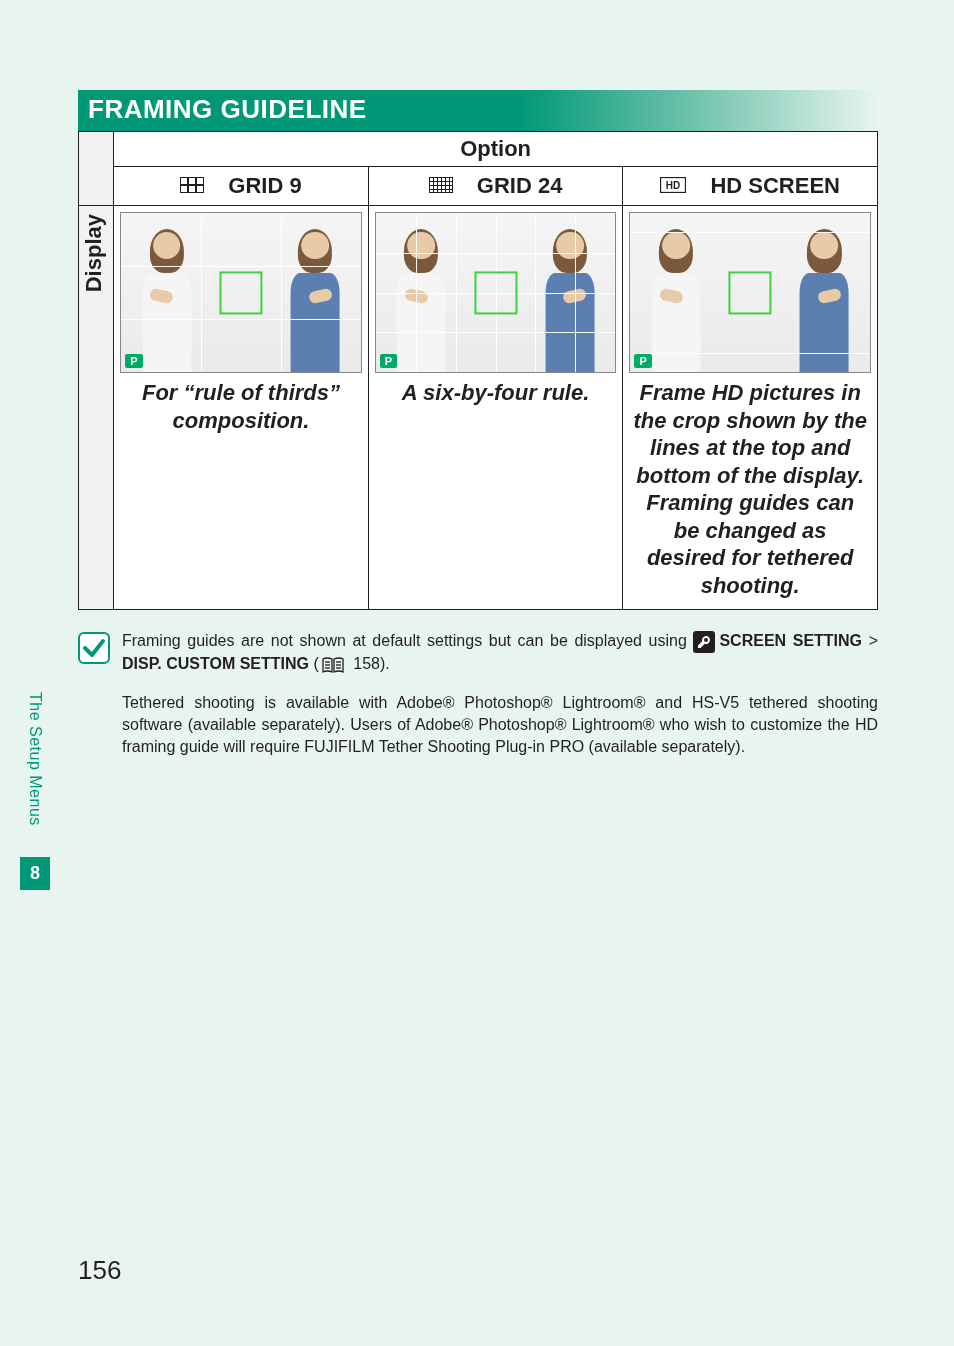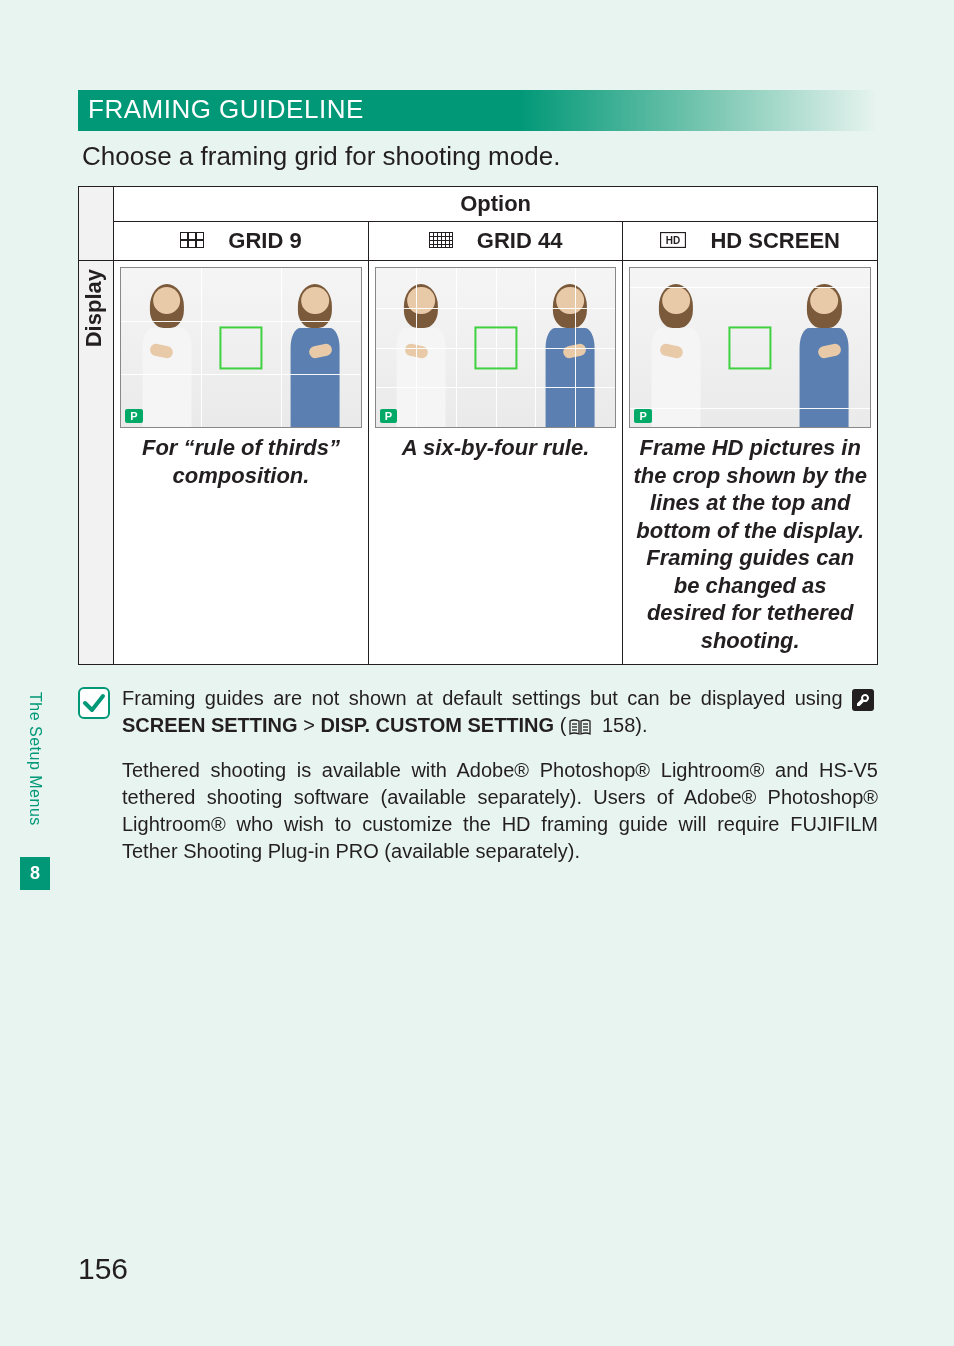--- a/index.html
+++ b/index.html
@@ -18,21 +18,21 @@
   }
   .content {
     position: absolute;
     left: 78px;
     top: 90px;
     width: 800px;
   }
   .section-header {
     background: linear-gradient(to right, #009877 0%, #009877 55%, #7fc9b4 80%, #e8f4f0 100%);
     color: #fff;
-    font-weight: 400;
+    font-weight: 700;
     font-size: 26px;
     padding: 4px 10px 6px 10px;
     letter-spacing: 0.5px;
   }
   .intro {
     font-size: 26px;
     margin: 10px 4px 14px 4px;
     font-weight: 400;
   }
   table.grid {
@@ -125,21 +125,21 @@
     font-size: 22px;
     line-height: 1.25;
     padding: 6px 4px 0 4px;
     text-align: center;
     font-weight:700;
   }
   .note-block {
     display:flex;
     gap:12px;
     margin-top:20px;
-    font-size:20px;
+    font-size:16px;
     line-height:1.35;
     text-align: justify;
   }
   .note-icon {
     flex:0 0 auto;
     width:32px; height:32px;
     margin-top:2px;
   }
   .note-text { flex:1; }
   .note-text p + p { margin-top:18px; }
@@ -176,41 +176,40 @@
     font-weight:700;
     font-size:18px;
     width:30px;
     text-align:center;
     padding:6px 0;
   }
   .page-num {
     position:absolute;
     left:78px;
     bottom:60px;
-    font-size:30px;
+    font-size:26px;
   }
   .icon-grid9, .icon-grid24, .icon-hd {
     display:inline-block; vertical-align:middle;
   }
 </style>
 </head>
 <body>
 
 <div class="page">
 
   <div class="side-tab">
     <div class="side-text">The Setup Menus</div>
     <div class="side-num">8</div>
   </div>
 
   <div class="content">
 
     <div class="section-header">FRAMING GUIDELINE</div>
 
-    <div class="intro">Choose a framing grid for shooting mode.</div>
 
     <table class="grid">
       <colgroup>
         <col style="width:34px">
         <col style="width:246px">
         <col style="width:246px">
         <col style="width:246px">
       </colgroup>
       <tbody>
           <tr>
@@ -243,21 +242,21 @@
                       <line x1="8.5" y1="0" x2="8.5" y2="16"></line>
                       <line x1="12.5" y1="0" x2="12.5" y2="16"></line>
                       <line x1="16.5" y1="0" x2="16.5" y2="16"></line>
                       <line x1="20.5" y1="0" x2="20.5" y2="16"></line>
                   <line x1="0" y1="4.5" x2="24" y2="4.5"></line>
                       <line x1="0" y1="8.5" x2="24" y2="8.5"></line>
                       <line x1="0" y1="12.5" x2="24" y2="12.5"></line>
                 </g>
               </svg>
             </span>
-            <span>GRID 44</span>
+            <span>GRID 24</span>
           </span>
         </th>
         <th class="col-head">
           <span class="icon-wrap">
             <span class="icon-hd">
               <svg width="26" height="16" viewBox="0 0 26 16">
                     <rect x="0.5" y="0.5" width="25" height="15" fill="none" stroke="#231f20" stroke-width="1.3"></rect>
                     <text x="13" y="12" text-anchor="middle" font-size="10" font-family="Arial" font-weight="700" fill="#231f20">HD</text>
                   </svg>
             </span>

